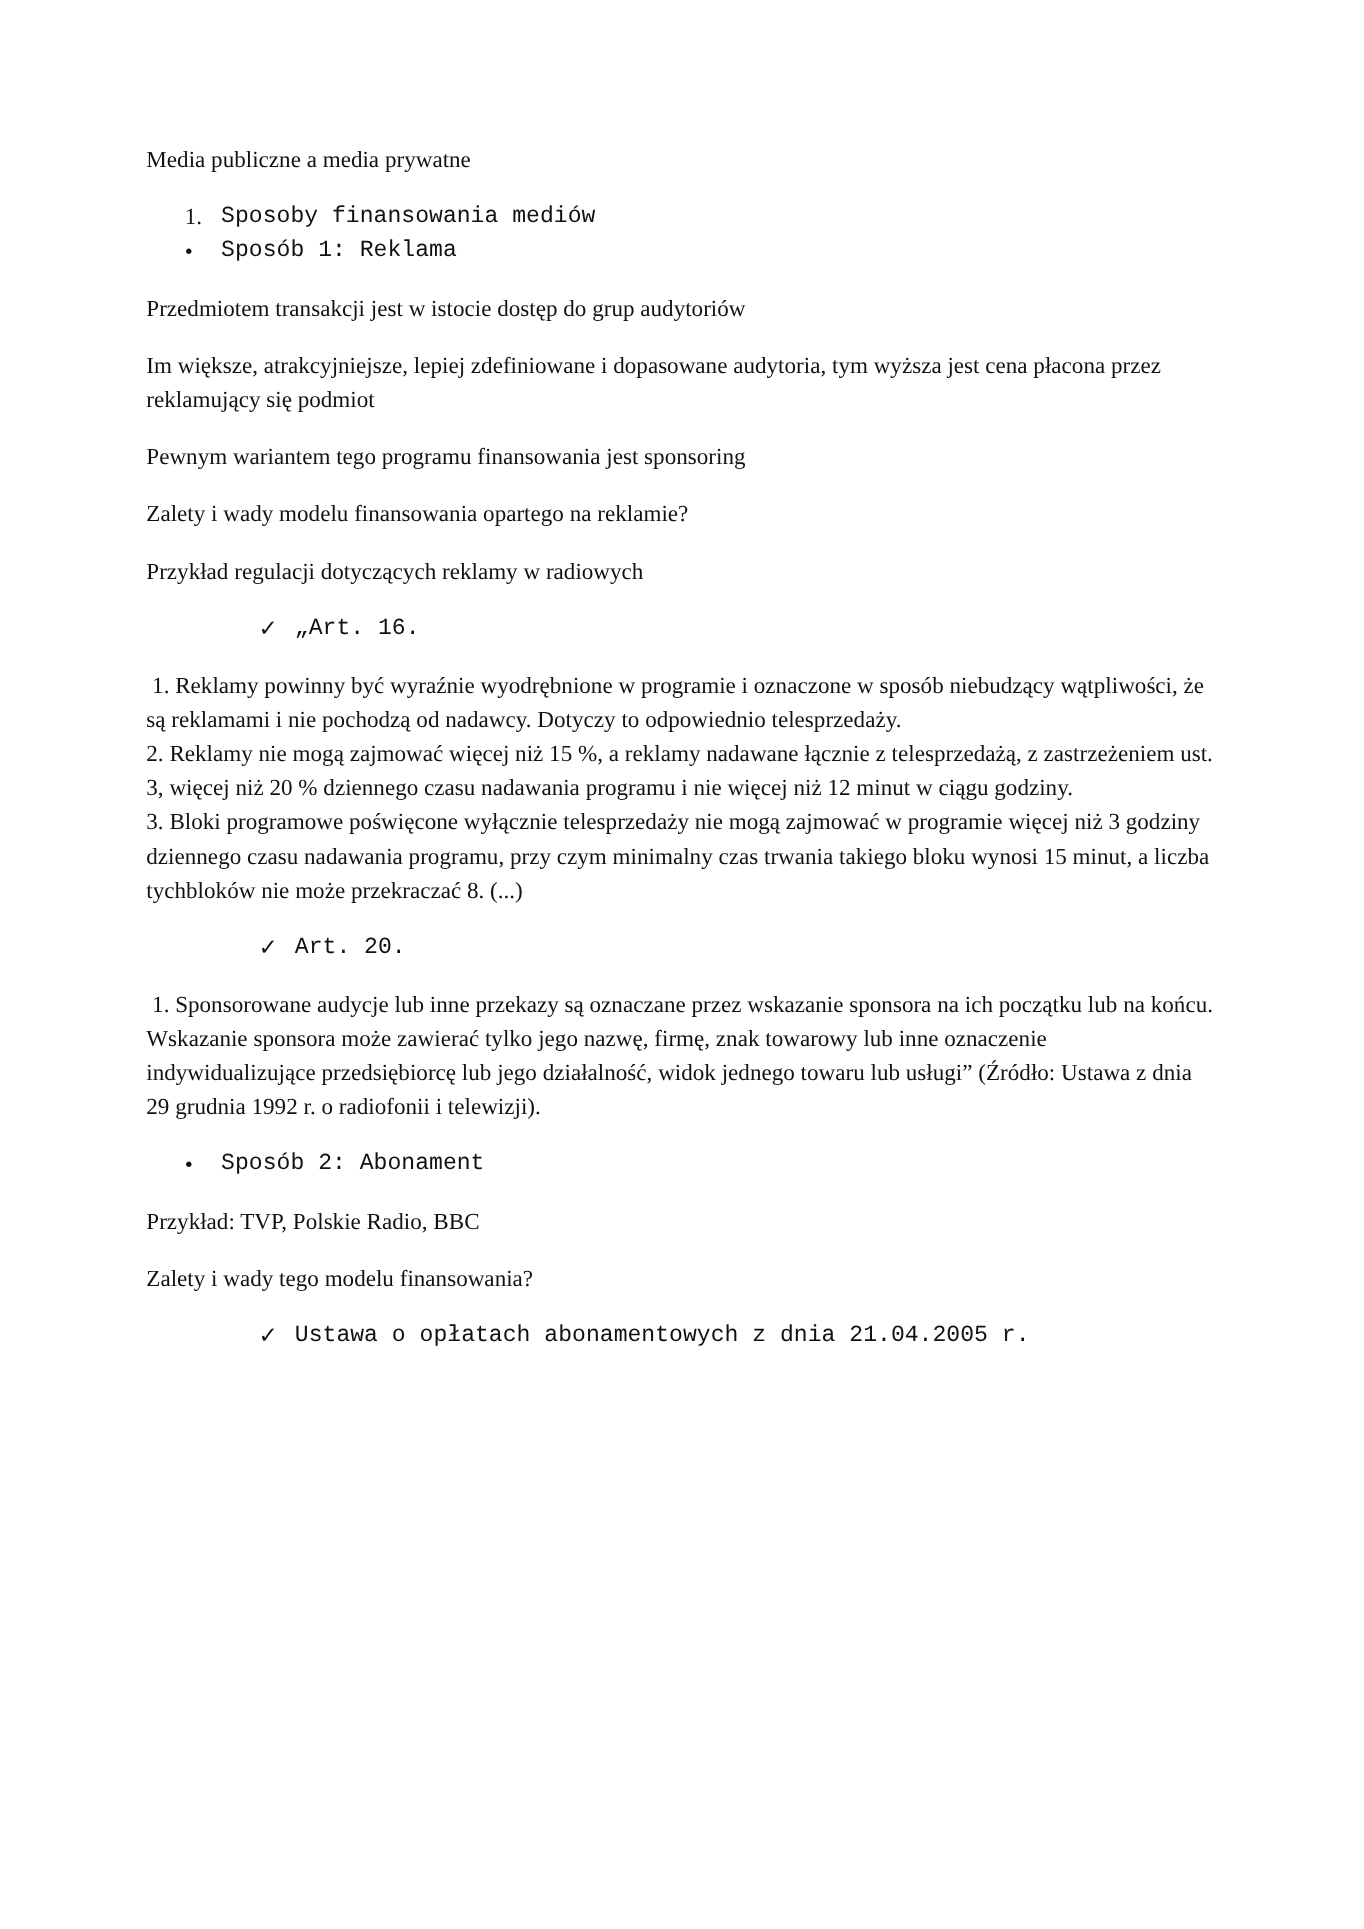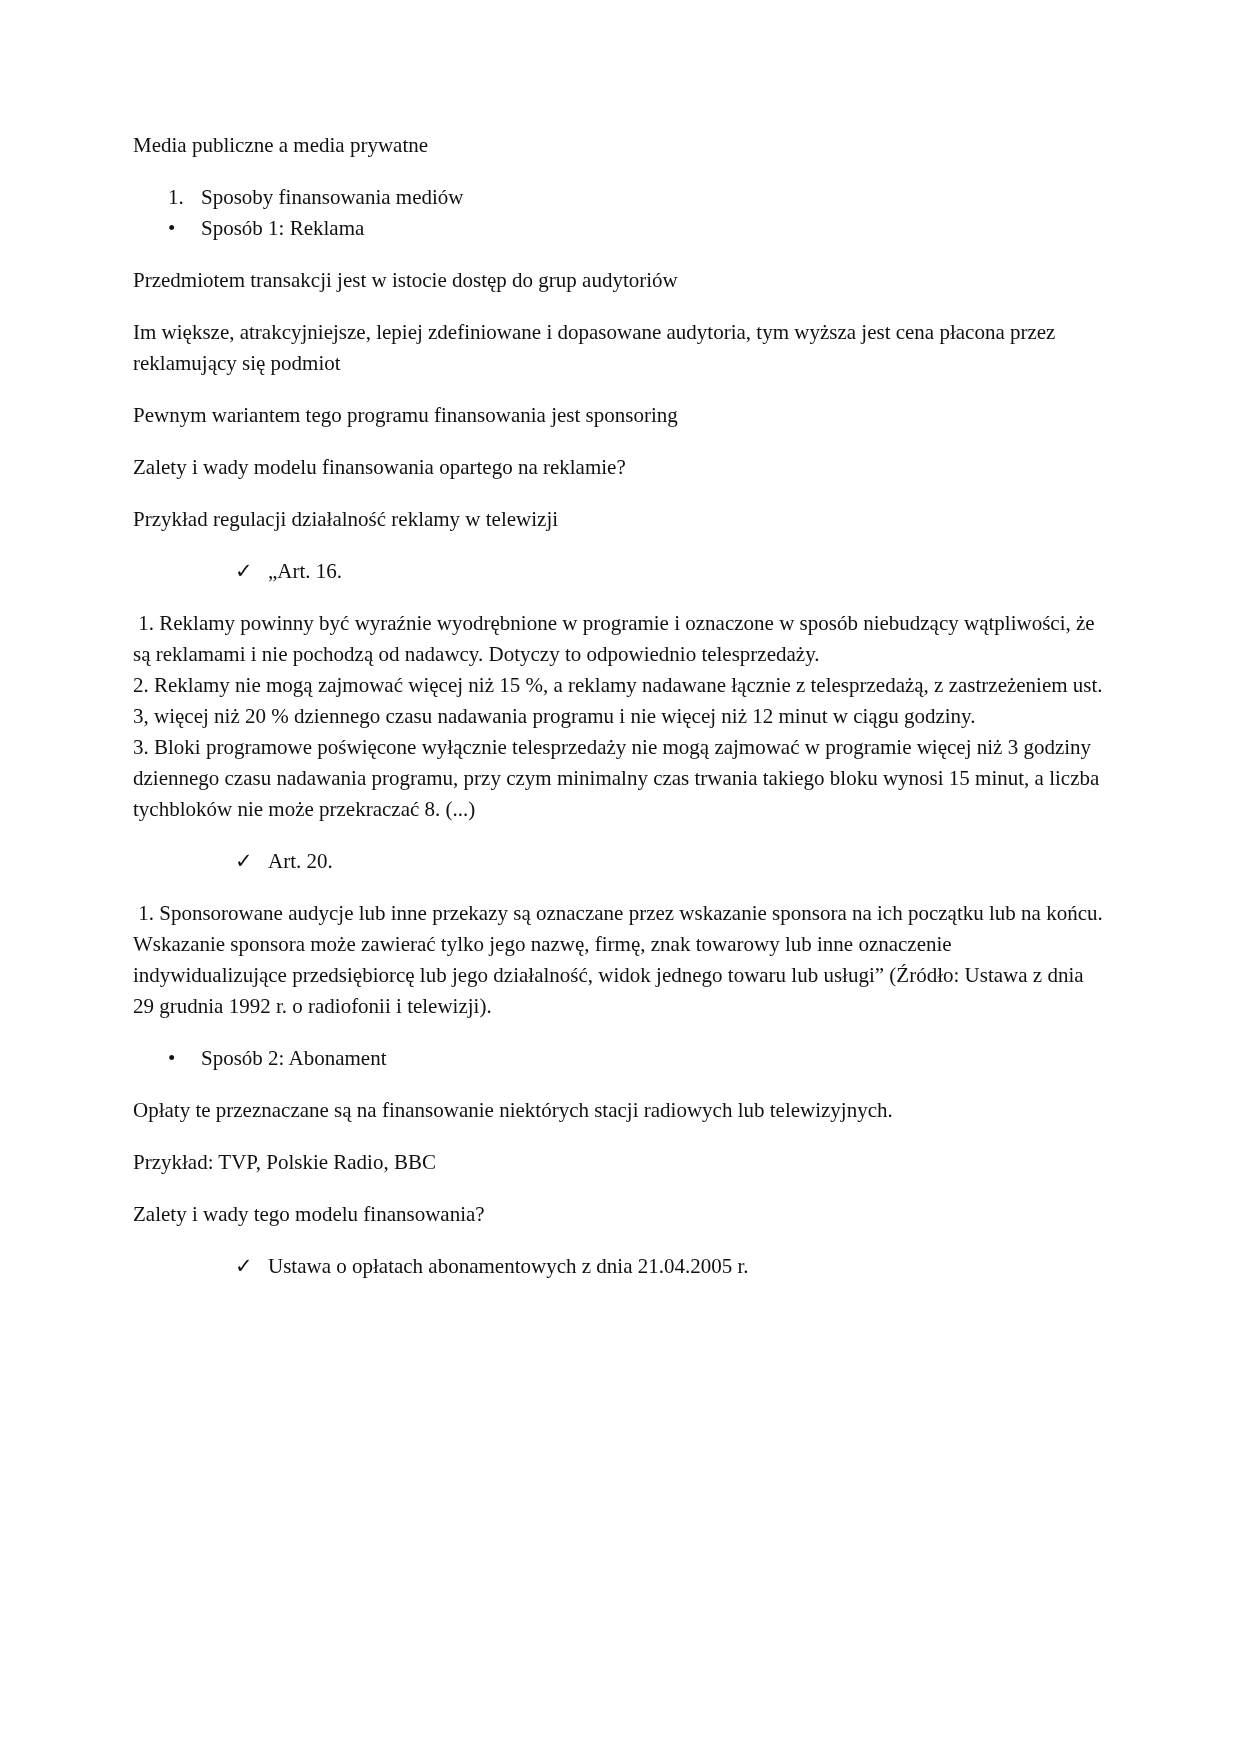--- a/index.html
+++ b/index.html
@@ -35,20 +35,21 @@
   }
   .lvl2 {
     padding-left: 102px;
   }
   .marker {
     flex: none;
     width: 33px;
   }
   .li-text {
     white-space: pre-wrap;
+    font-family: Liberation Mono, monospace;
   }
 </style>
 </head>
 <body>
 
 <div class="page">
 
   <p class="para">Media publiczne a media prywatne</p>
 
   <div class="li lvl1 no-gap">
@@ -58,21 +59,21 @@
 
   <div class="li lvl1">
     <span class="marker">•</span>
     <span class="li-text">Sposób 1: Reklama</span>
   </div>
 
   <p class="para">Przedmiotem transakcji jest w istocie dostęp do grup audytoriów</p>
   <p class="para">Im większe, atrakcyjniejsze, lepiej zdefiniowane i dopasowane audytoria, tym wyższa jest cena płacona przez reklamujący się podmiot</p>
   <p class="para">Pewnym wariantem tego programu finansowania jest sponsoring</p>
   <p class="para">Zalety i wady modelu finansowania opartego na reklamie?</p>
-  <p class="para">Przykład regulacji działalność reklamy w telewizji</p>
+  <p class="para">Przykład regulacji dotyczących reklamy w radiowych</p>
 
   <div class="li lvl2">
     <span class="marker">✓</span>
     <span class="li-text">„Art. 16.</span>
   </div>
 
   <p class="para"> 1. Reklamy powinny być wyraźnie wyodrębnione w programie i oznaczone w sposób niebudzący wątpliwości, że są reklamami i nie pochodzą od nadawcy. Dotyczy to odpowiednio telesprzedaży.
 2. Reklamy nie mogą zajmować więcej niż 15 %, a reklamy nadawane łącznie z telesprzedażą, z zastrzeżeniem ust. 3, więcej niż 20 % dziennego czasu nadawania programu i nie więcej niż 12 minut w ciągu godziny.
 3. Bloki programowe poświęcone wyłącznie telesprzedaży nie mogą zajmować w programie więcej niż 3 godziny dziennego czasu nadawania programu, przy czym minimalny czas trwania takiego bloku wynosi 15 minut, a liczba tychbloków nie może przekraczać 8. (...)</p>
 
@@ -81,21 +82,20 @@
     <span class="li-text">Art. 20.</span>
   </div>
 
   <p class="para"> 1. Sponsorowane audycje lub inne przekazy są oznaczane przez wskazanie sponsora na ich początku lub na końcu. Wskazanie sponsora może zawierać tylko jego nazwę, firmę, znak towarowy lub inne oznaczenie indywidualizujące przedsiębiorcę lub jego działalność, widok jednego towaru lub usługi” (Źródło: Ustawa z dnia 29 grudnia 1992 r. o radiofonii i telewizji).</p>
 
   <div class="li lvl1">
     <span class="marker">•</span>
     <span class="li-text">Sposób 2: Abonament</span>
   </div>
 
-  <p class="para">Opłaty te przeznaczane są na finansowanie niektórych stacji radiowych lub telewizyjnych.</p>
   <p class="para">Przykład: TVP, Polskie Radio, BBC</p>
   <p class="para">Zalety i wady tego modelu finansowania?</p>
 
   <div class="li lvl2">
     <span class="marker">✓</span>
     <span class="li-text">Ustawa o opłatach abonamentowych z dnia 21.04.2005 r.</span>
   </div>
 
 </div>
 

